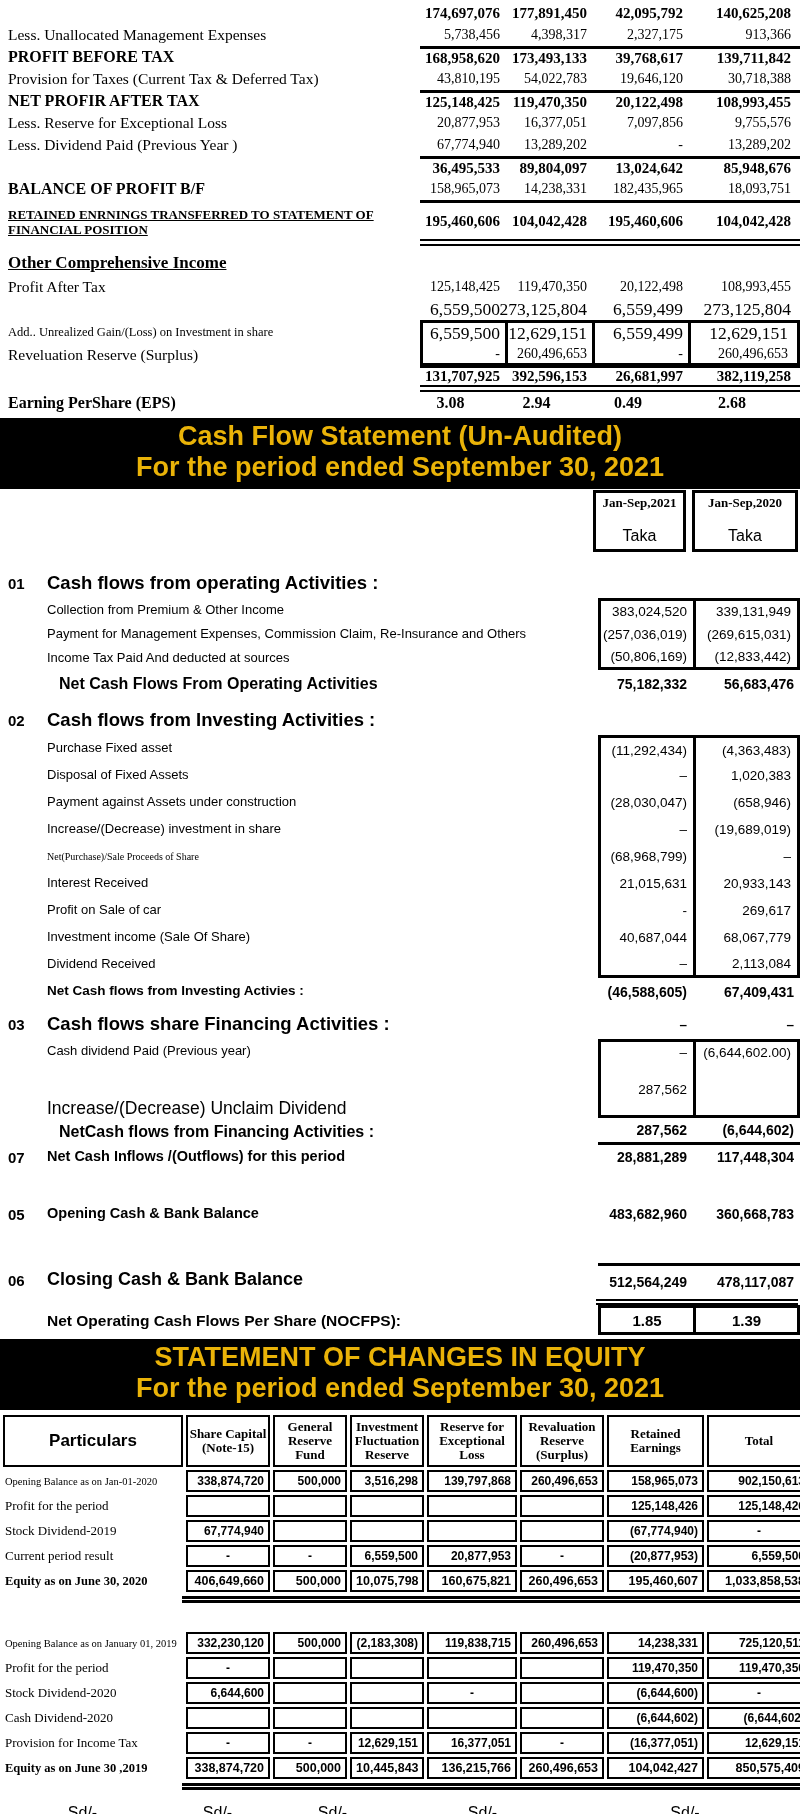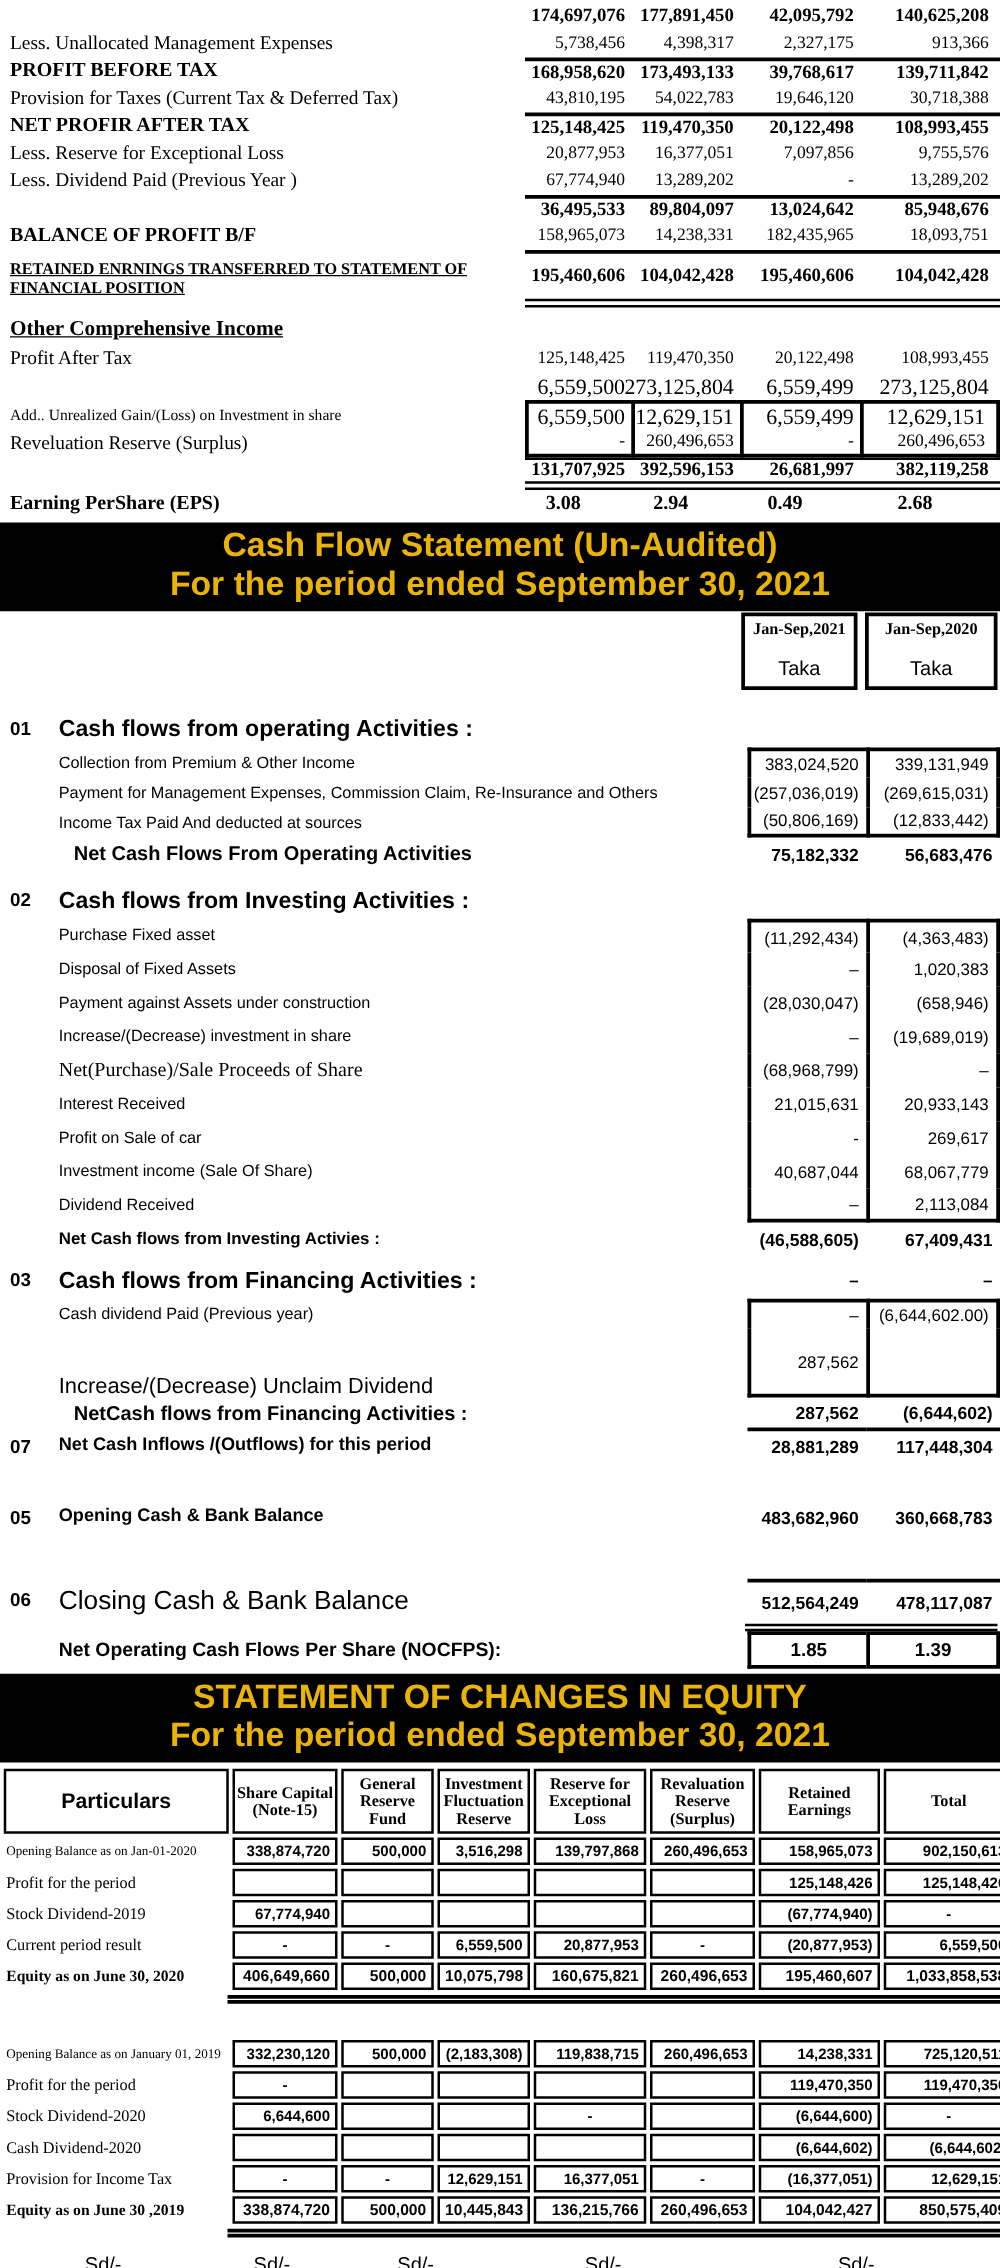--- a/index.html
+++ b/index.html
@@ -45,42 +45,42 @@
   .pbox .pt { font-size:16px; font-family:"Liberation Sans",sans-serif; margin-top:16px; }
 
   
   .cf { font-family:"Liberation Sans",sans-serif; margin-top:16px; }
   .cfrow { display:flex; align-items:center; min-height:24px; }
   .cfnum { width:47px; padding-left:8px; font-weight:bold; font-size:15px; }
   .cflabel { flex:1; font-size:13px; line-height:1.1; }
   .cfv { width:95px; text-align:right; padding-right:6px; font-size:13.5px; align-self:stretch; display:flex; align-items:center; justify-content:flex-end; }
   .cfv.cfv2 { width:107px; }
   .cf-item.sp { min-height:27px; }
-  .cf-item.serif .cflabel { font-family:"Liberation Serif",serif; font-size:16px; }
+  .cf-item.serif .cflabel { font-family:"Liberation Serif",serif; font-size:10px; }
   .cf-item.lg .cflabel { font-size:17.5px;margin-top:36px; }
   .cf-item.tall { min-height:30px; }
   .cf-sec { min-height:30px; margin-top:4px; }
   .cf-sec.mt { margin-top:8px; }
   .cf-sec .cflabel { font-size:18.5px; font-weight:bold; }
   .cf-sec .cfv { font-weight:bold; }
   .cf-tot { min-height:27px; }
   .cf-tot .cflabel { font-size:16px; font-weight:bold; padding-left:12px; }
   .cf-tot.sm .cflabel { font-size:13.5px; padding-left:0; }
   .cf-tot .cfv { font-weight:bold; font-size:14px; }
   .gf .cfv, .g .cfv, .gl .cfv { border-left:3px solid #000; }
   .gf .cfv.cfv2, .g .cfv.cfv2, .gl .cfv.cfv2 { border-right:3px solid #000; }
   .gf .cfv { border-top:3px solid #000; }
   .gl .cfv { border-bottom:3px solid #000; }
   .bthick .cfv { border-bottom:3px solid #000; }
   .btop .cfv { border-top:3px solid #000; }
   .cf-n4 .cflabel, .cf-n5 .cflabel { font-weight:bold; font-size:14.5px; }
   .cf-n4 .cfv, .cf-n5 .cfv, .cf-n6 .cfv { font-weight:bold; font-size:14px; }
   .cf-n5 { margin-top:30px; min-height:30px; }
   .cf-n6 { margin-top:34px; min-height:34px; }
-  .cf-n6 .cflabel { font-size:21px; font-weight:normal; }
+  .cf-n6 .cflabel { font-size:18px; font-weight:bold; }
   .cf-dbl { margin-left:596px; width:202px; height:6px; border-top:2px solid #000; border-bottom:2px solid #000; margin-top:2px; }
   .cf-nocf { min-height:30px; }
   .cf-nocf .cflabel { font-weight:bold; font-size:15.5px; }
   .cf-nocf .cfv { border:3px solid #000; border-right:none; justify-content:center; padding-right:0; font-weight:bold; font-size:15px; }
   .cf-nocf .cfv.cfv2 { border:3px solid #000; }
 
   
   .eqwrap { margin-top:2px; }
   table.eq { border-collapse:separate; border-spacing:3px 3px; table-layout:fixed; width:800px; font-family:"Liberation Sans",sans-serif; }
   .eq td, .eq th { border:2px solid #000; font-size:12px; font-weight:bold; text-align:right; padding:2px 4px; height:22px; overflow:hidden; }
@@ -368,21 +368,21 @@
         <div class="cfv cfv2">2,113,084</div>
       </div>
       <div class="cfrow cf-tot sm ">
         <div class="cfnum"></div>
         <div class="cflabel">Net Cash flows from Investing Activies :</div>
         <div class="cfv">(46,588,605)</div>
         <div class="cfv cfv2">67,409,431</div>
       </div>
       <div class="cfrow cf-sec ">
         <div class="cfnum">03</div>
-        <div class="cflabel">Cash flows from Financing Activities :</div>
+        <div class="cflabel">Cash flows share Financing Activities :</div>
         <div class="cfv">–</div>
         <div class="cfv cfv2">–</div>
       </div>
       <div class="cfrow cf-item gf">
         <div class="cfnum"></div>
         <div class="cflabel">Cash dividend Paid (Previous year)</div>
         <div class="cfv">–</div>
         <div class="cfv cfv2">(6,644,602.00)</div>
       </div>
       <div class="cfrow cf-item lg tall gl">

